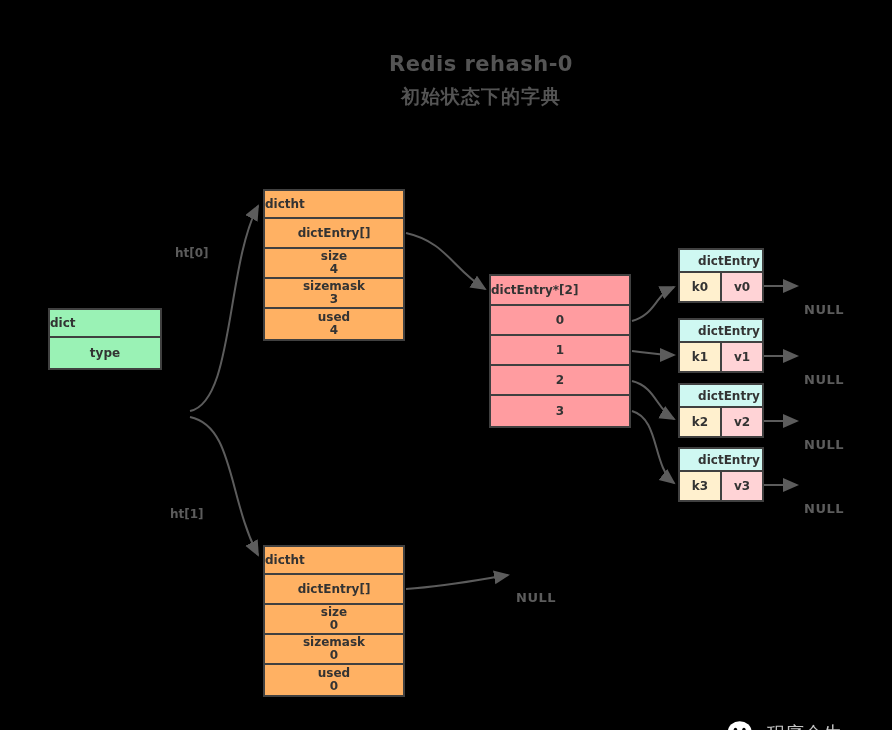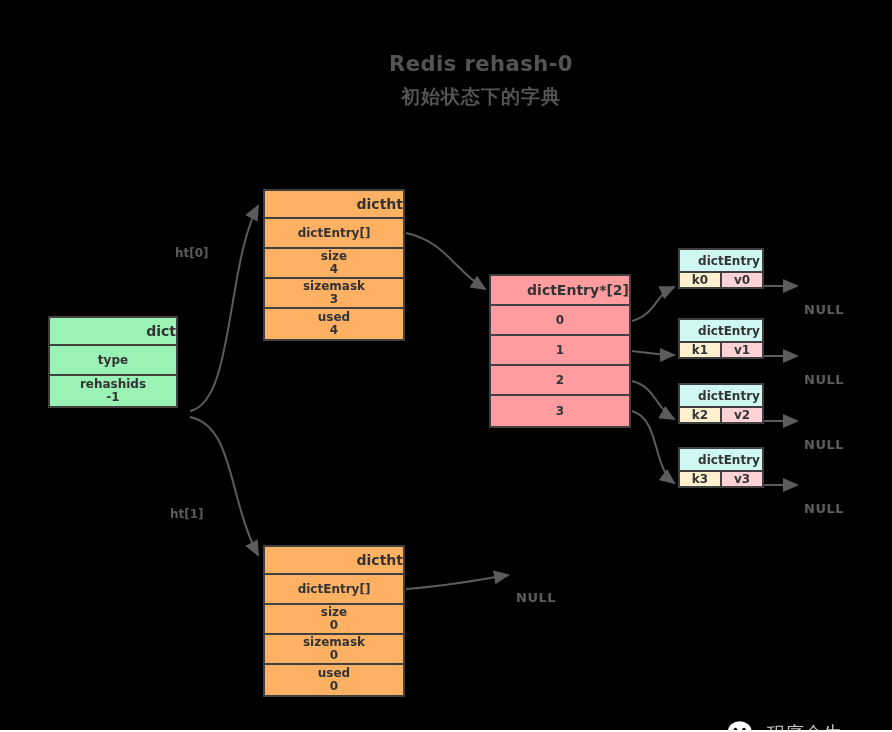--- a/index.html
+++ b/index.html
@@ -12,36 +12,36 @@
   .arrows { position:absolute; left:0; top:0; pointer-events:none; }
   .wire path { fill:none; stroke:var(--arrow,#5c5c5c); stroke-width:2; }
   #ah path { fill:var(--arrow,#5c5c5c); stroke:none; }
 
   .title { position:absolute; top:52px; left:0; width:100%; padding-left:70px;
            text-align:center; color:var(--muted,#545454); }
   .title .t1 { font-size:21px; font-weight:bold; letter-spacing:.5px; }
   .title .t2 { font-size:19px; font-weight:bold; margin-top:8px; letter-spacing:1px; }
 
   .node { position:absolute; border:2px solid var(--border,#404040); color:var(--ink,#333); }
-  .node .hdr { height:28px; display:flex; align-items:center; justify-content:flex-end;
-               font-size:14px; font-weight:bold; border-bottom:2px solid var(--border,#404040); }
+  .node .hdr { height:28px; display:flex; align-items:center; justify-content:flex-start;
+               font-size:12px; font-weight:bold; border-bottom:2px solid var(--border,#404040); }
   .node .hdr.big { height:30px; }
   .node .row { height:30px; display:flex; flex-direction:column; align-items:center;
                justify-content:center; font-size:12px; font-weight:bold; line-height:13px;
                border-bottom:2px solid var(--border,#404040);text-align:center; }
   .node .row:last-child { border-bottom:none; }
   .green  { background:var(--green,#9af2b5); }
   .orange { background:var(--orange,#ffb163); }
   .pink   { background:var(--pink,#ff9ca0); }
 
   .entry { position:absolute; width:86px; color:var(--ink,#333); }
   .entry-hdr { height:25px; background:var(--cyan,#cff8f2); border:2px solid var(--border,#404040);
                display:flex; align-items:center; justify-content:center;
                font-size:12px; font-weight:bold;padding-left:16px; }
-  .entry-kv { display:flex; height:16px;justify-content:center; }
+  .entry-kv { display:flex; height:30px;justify-content:center; }
   .entry-kv .cell { flex:1; display:flex; align-items:center; justify-content:center;
                     font-size:12px; font-weight:bold; border-bottom:2px solid var(--border,#404040); }
   .entry-kv .k { background:var(--cream,#fff0ce); border-left:2px solid var(--border,#404040);
                  border-right:1px solid var(--border,#404040); }
   .entry-kv .v { background:var(--vpink,#ffd3d6); border-right:2px solid var(--border,#404040);
                  border-left:1px solid var(--border,#404040); }
 
   .null-label { position:absolute; height:25px; display:flex; align-items:center;
                 color:var(--arrow,#5c5c5c); font-size:13px; font-weight:bold; letter-spacing:.5px;margin-top:24px; }
   .ht-label { position:absolute; color:var(--arrow,#5c5c5c); font-size:12px; font-weight:bold; }
@@ -78,30 +78,26 @@
       <path d="M764,485 L797,485" marker-end="url(#ah)"></path>
       <path d="M406,589 C448,586 472,581 508,575" marker-end="url(#ah)"></path>
     </g>
   </svg>
 
   <div class="title">
     <div class="t1">Redis rehash-0</div>
     <div class="t2">初始状态下的字典</div>
   </div>
 
-  <div class="node green" style="left:48px;top:316px;width:130px">
+  <div class="node green" style="left:48px;top:308px;width:114px">
     <div class="hdr">
       <span>dict</span>
     </div>
     <div class="row">
       <span>type</span>
-    </div>
-    <div class="row">
-      <span>rehashids</span>
-      <span>-1</span>
     </div>
   </div>
 
   <div class="node orange" style="left:263px;top:189px;width:142px">
     <div class="hdr">
       <span>dictht</span>
     </div>
     <div class="row">
       <span>dictEntry[]</span>
     </div>

